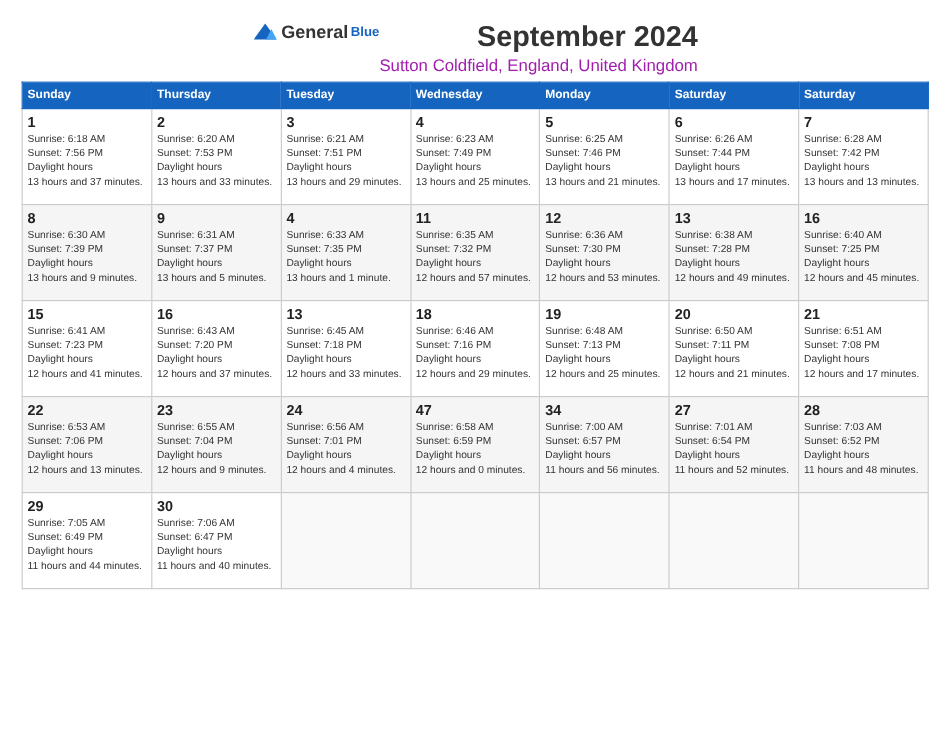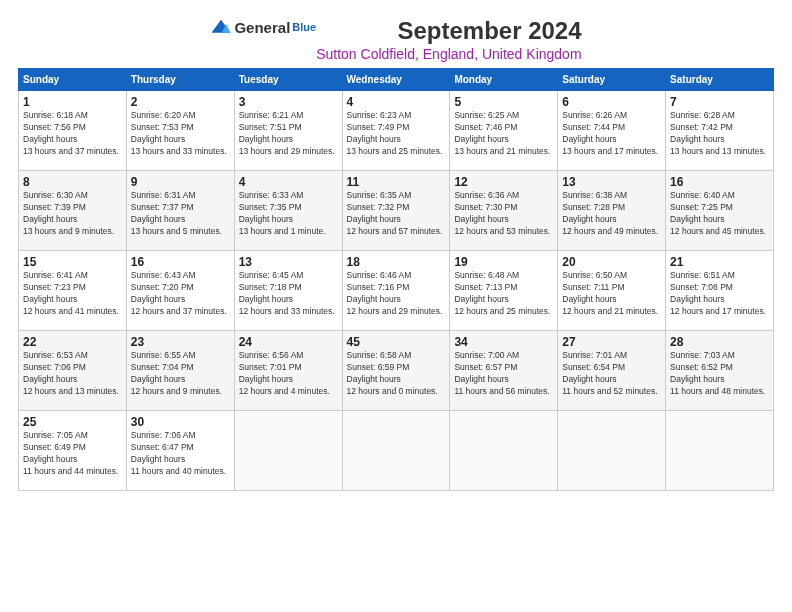--- a/index.html
+++ b/index.html
@@ -232,39 +232,39 @@
           </td>
           <td>
             <span class="day-number">23</span>
             <div class="day-info">Sunrise: 6:55 AM<br>Sunset: 7:04 PM<br>Daylight hours<br>12 hours and 9 minutes.</div>
           </td>
           <td>
             <span class="day-number">24</span>
             <div class="day-info">Sunrise: 6:56 AM<br>Sunset: 7:01 PM<br>Daylight hours<br>12 hours and 4 minutes.</div>
           </td>
           <td>
-            <span class="day-number">45</span>
+            <span class="day-number">47</span>
             <div class="day-info">Sunrise: 6:58 AM<br>Sunset: 6:59 PM<br>Daylight hours<br>12 hours and 0 minutes.</div>
           </td>
           <td>
             <span class="day-number">34</span>
             <div class="day-info">Sunrise: 7:00 AM<br>Sunset: 6:57 PM<br>Daylight hours<br>11 hours and 56 minutes.</div>
           </td>
           <td>
             <span class="day-number">27</span>
             <div class="day-info">Sunrise: 7:01 AM<br>Sunset: 6:54 PM<br>Daylight hours<br>11 hours and 52 minutes.</div>
           </td>
           <td>
             <span class="day-number">28</span>
             <div class="day-info">Sunrise: 7:03 AM<br>Sunset: 6:52 PM<br>Daylight hours<br>11 hours and 48 minutes.</div>
           </td>
         </tr>
         <tr>
           <td>
-            <span class="day-number">25</span>
+            <span class="day-number">29</span>
             <div class="day-info">Sunrise: 7:05 AM<br>Sunset: 6:49 PM<br>Daylight hours<br>11 hours and 44 minutes.</div>
           </td>
           <td>
             <span class="day-number">30</span>
             <div class="day-info">Sunrise: 7:06 AM<br>Sunset: 6:47 PM<br>Daylight hours<br>11 hours and 40 minutes.</div>
           </td>
           <td class="empty-cell"></td>
           <td class="empty-cell"></td>
           <td class="empty-cell"></td>
           <td class="empty-cell"></td>

